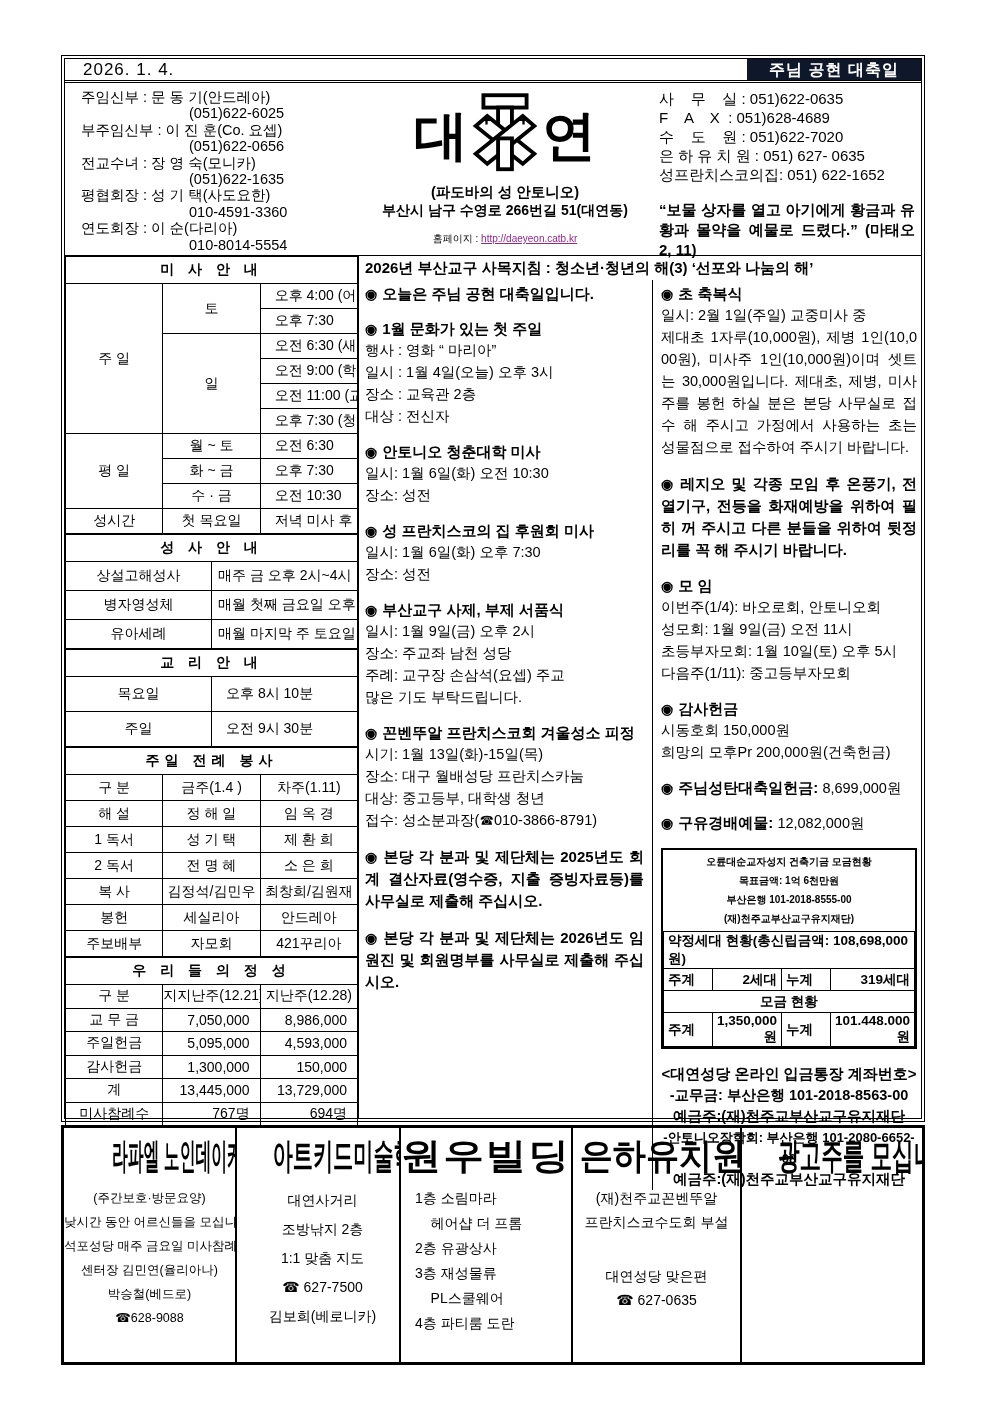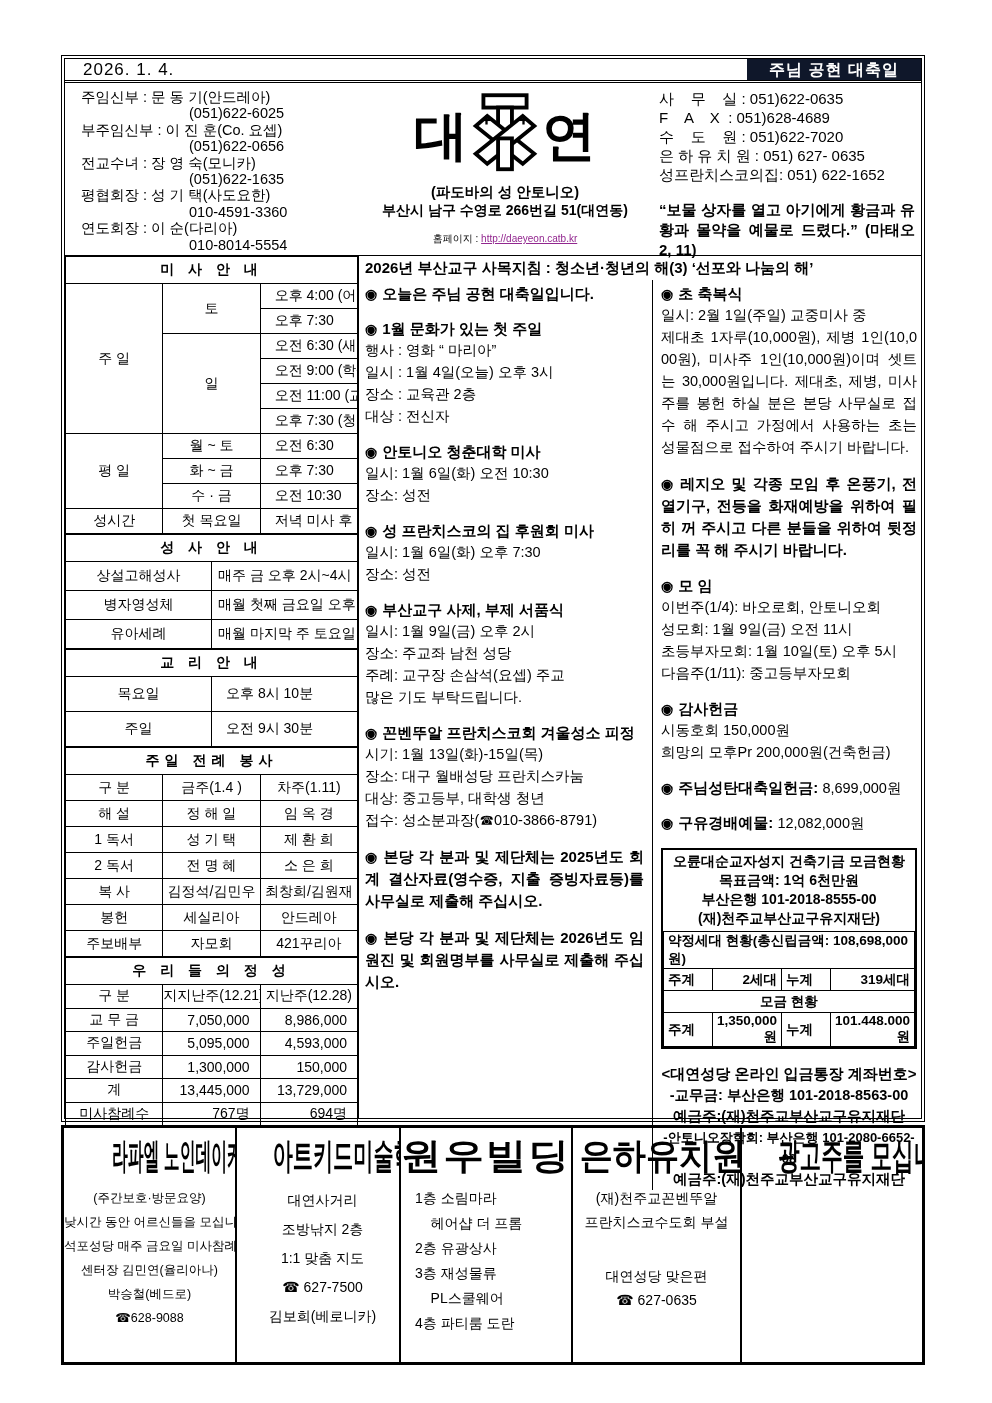--- a/index.html
+++ b/index.html
@@ -63,21 +63,21 @@
   .bu { margin-right:5px; font-size:14px; }
   .item .line { font-size:14.5px; line-height:22px; }
   .item .body { font-size:15px; line-height:22px; text-align:justify; word-break:break-all; }
   .item .body.bold, .t .val-n { font-size:15px; }
   .bold { font-weight:bold; }
   .val { font-weight:normal; font-size:14.5px; }
   .jus { text-align:justify; word-break:break-all; }
 
   
   .fund { border:2px solid #000; margin:4px 0 10px 0; font-weight:bold; }
-  .fund .fl { text-align:center; font-size:14px; line-height:19px; }
+  .fund .fl { text-align:center; font-size:10px; line-height:19px; }
   .fund .fl:first-child { padding-top:2px; }
   table.fund-t { width:100%; border-collapse:collapse; margin-top:3px; }
   table.fund-t td { border:1px solid #000; font-size:13.5px; height:22px; padding:0 4px; }
   table.fund-t td.hd { text-align:left; }
   table.fund-t td.ctr { text-align:center; }
   table.fund-t td.rt { text-align:right; }
   table.fund-t td.lb { text-align:left; width:56px; }
 
   
   .accounts { margin-top:14px; font-weight:bold; text-align:center; }

